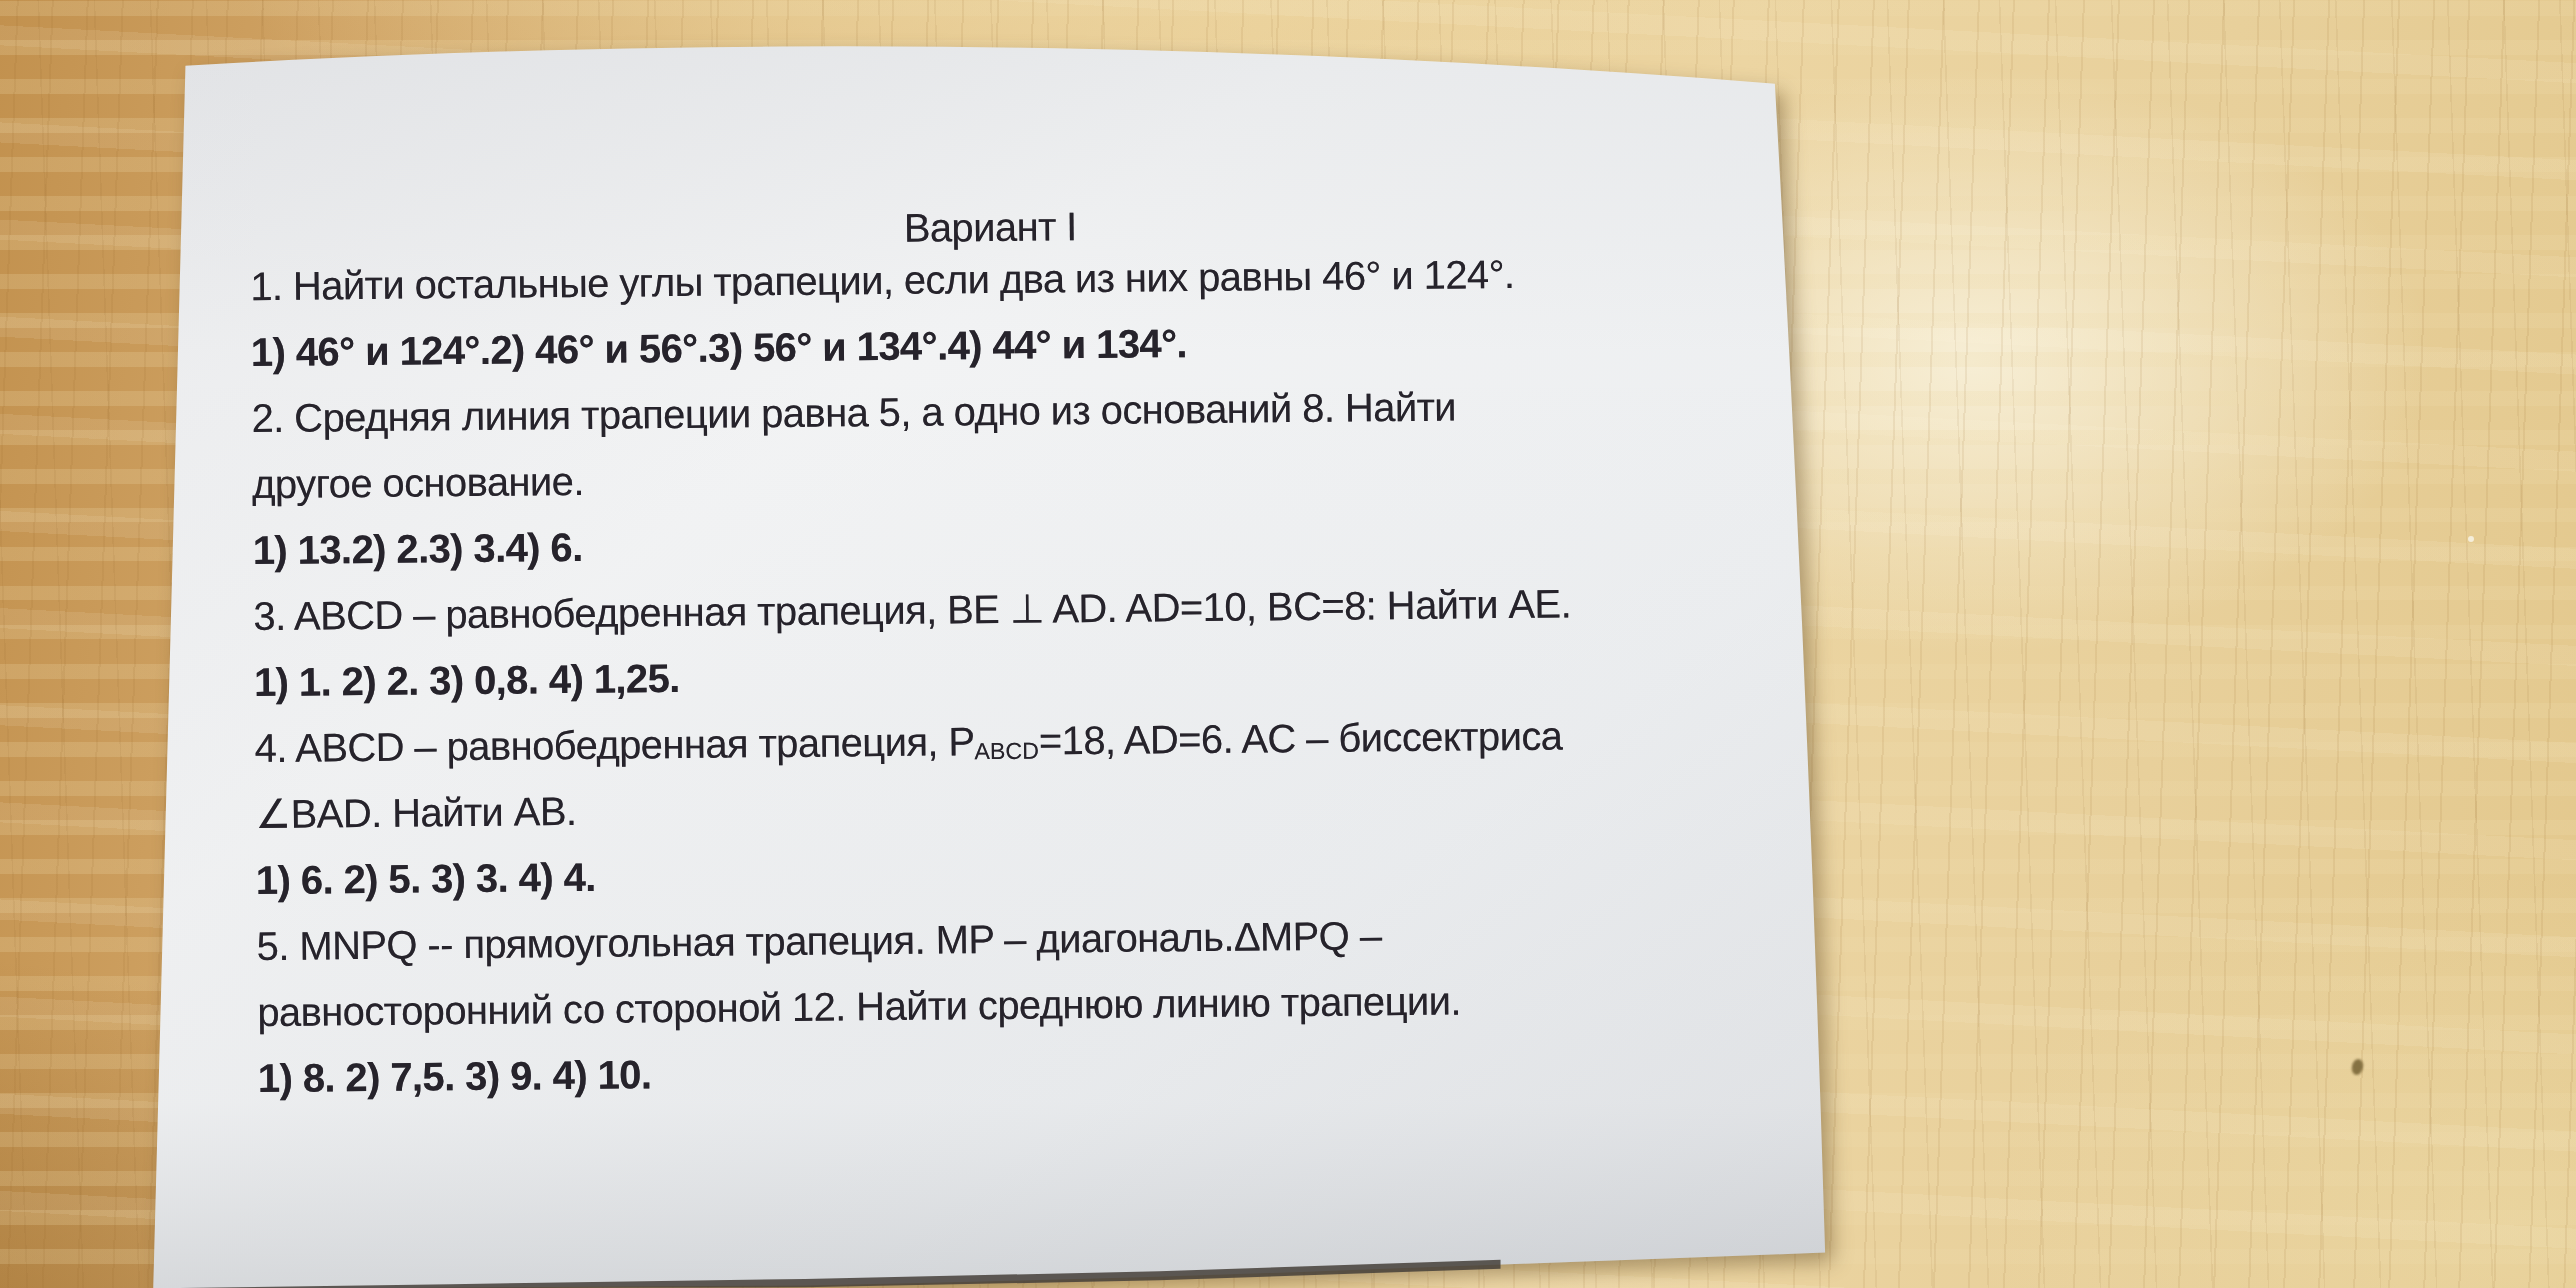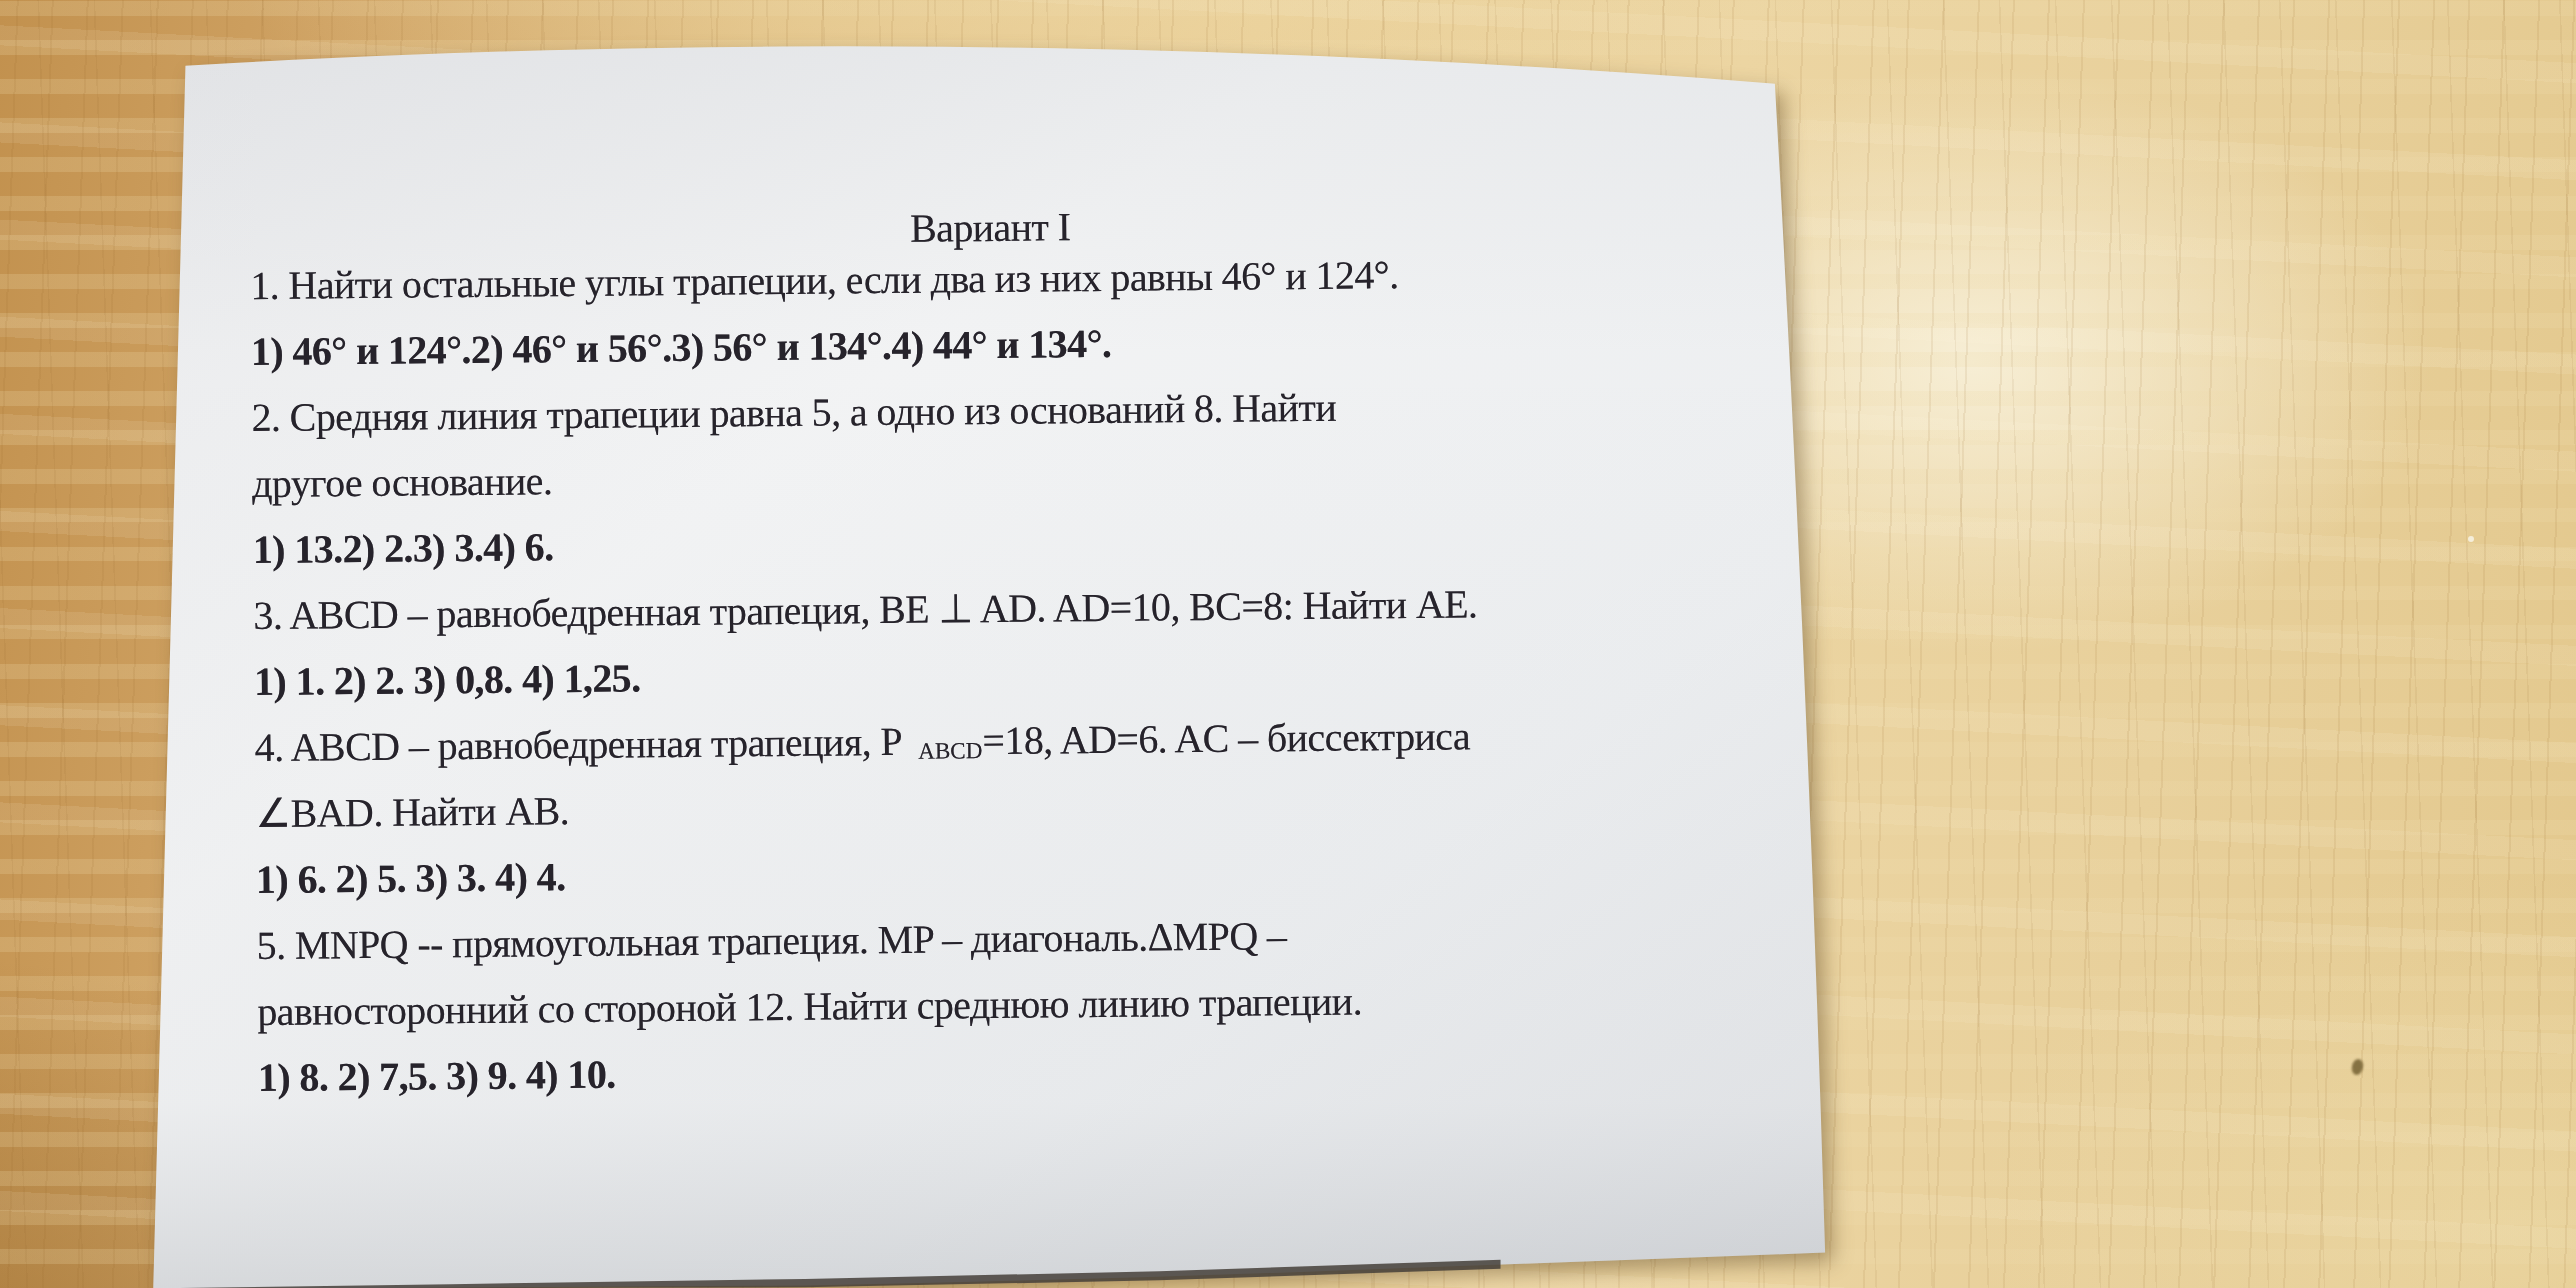--- a/index.html
+++ b/index.html
@@ -1,20 +1,20 @@
 <!DOCTYPE html>
 <html style="font-size:10.3px"><head>
 <meta charset="utf-8">
 <style>
   html,body{margin:0;padding:0;}
   .stage{
     position:relative;
     width:2576px;height:1288px;
     overflow:hidden;
-    font-family:Liberation Serif, serif;
+    font-family:Liberation Sans, sans-serif;
     background:
       radial-gradient(708px 451px at 1971px 361px, rgba(249,243,223,0.85), rgba(249,243,223,0) 65%),
       radial-gradient(966px 612px at -77px 1385px, rgba(128,84,26,0.42), rgba(128,84,26,0) 70%),
       radial-gradient(1095px 708px at 966px -161px, rgba(247,231,186,0.55), rgba(247,231,186,0) 70%),
       radial-gradient(773px 515px at 2512px 1224px, rgba(240,224,176,0.45), rgba(240,224,176,0) 70%),
       linear-gradient(97deg,#c2914e 0%,#cfa263 12%,#ddba7c 28%,#e7cb92 46%,#ecd5a2 64%,#e8d09b 82%,#e3c88d 100%);
   }
   
   .stage::before{
     content:"";
@@ -49,21 +49,21 @@
     text-align:center;font-size:40px;line-height:41px;
     letter-spacing:-0.6px;white-space:nowrap;
   }
   .lines{position:absolute;top:246px;left:0;width:100%;}
   .line{
     height:66px;line-height:66px;
     font-size:40px;letter-spacing:-0.6px;white-space:nowrap;
   }
   .a{font-weight:700;}
   .subsc{
-    font-size:0.58em;position:relative;top:0.16em;letter-spacing:0;margin-left:16px;
+    font-size:0.58em;position:relative;top:0.16em;letter-spacing:0;
   }
 </style>
 </head>
 <body>
 
 <div class="stage">
 
   <div class="knot"></div>
   <div class="speck"></div>
 

